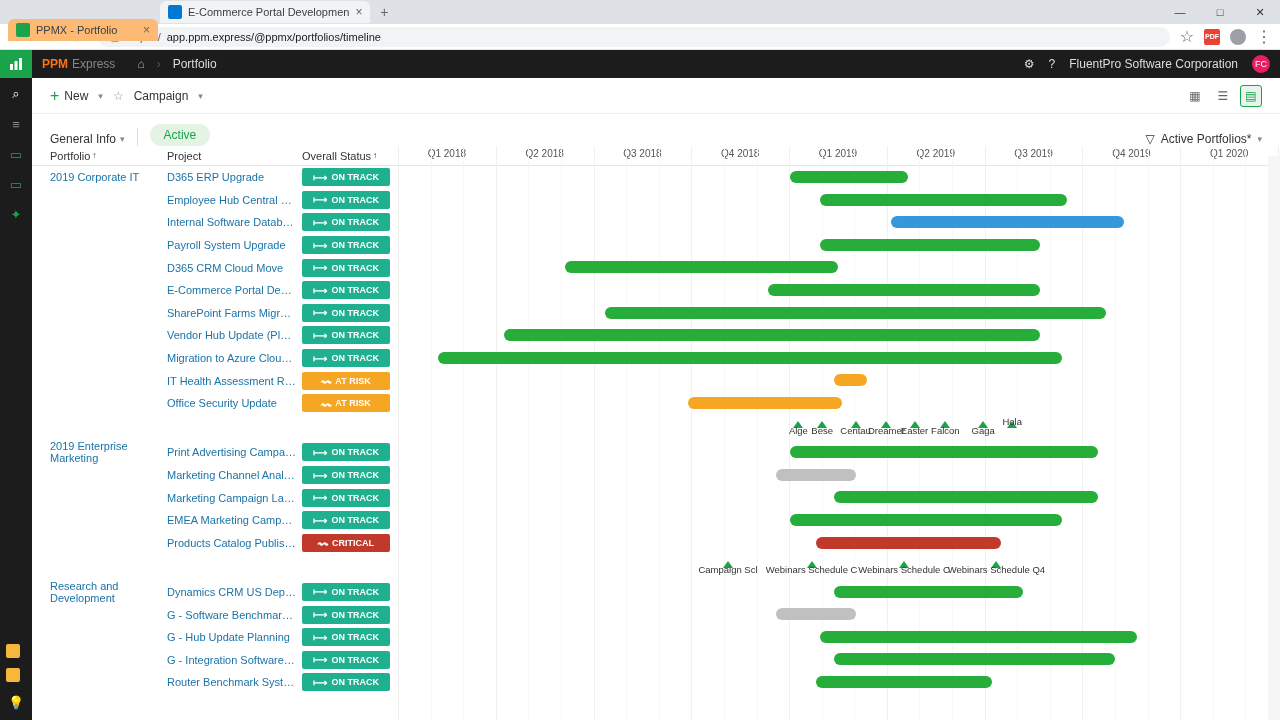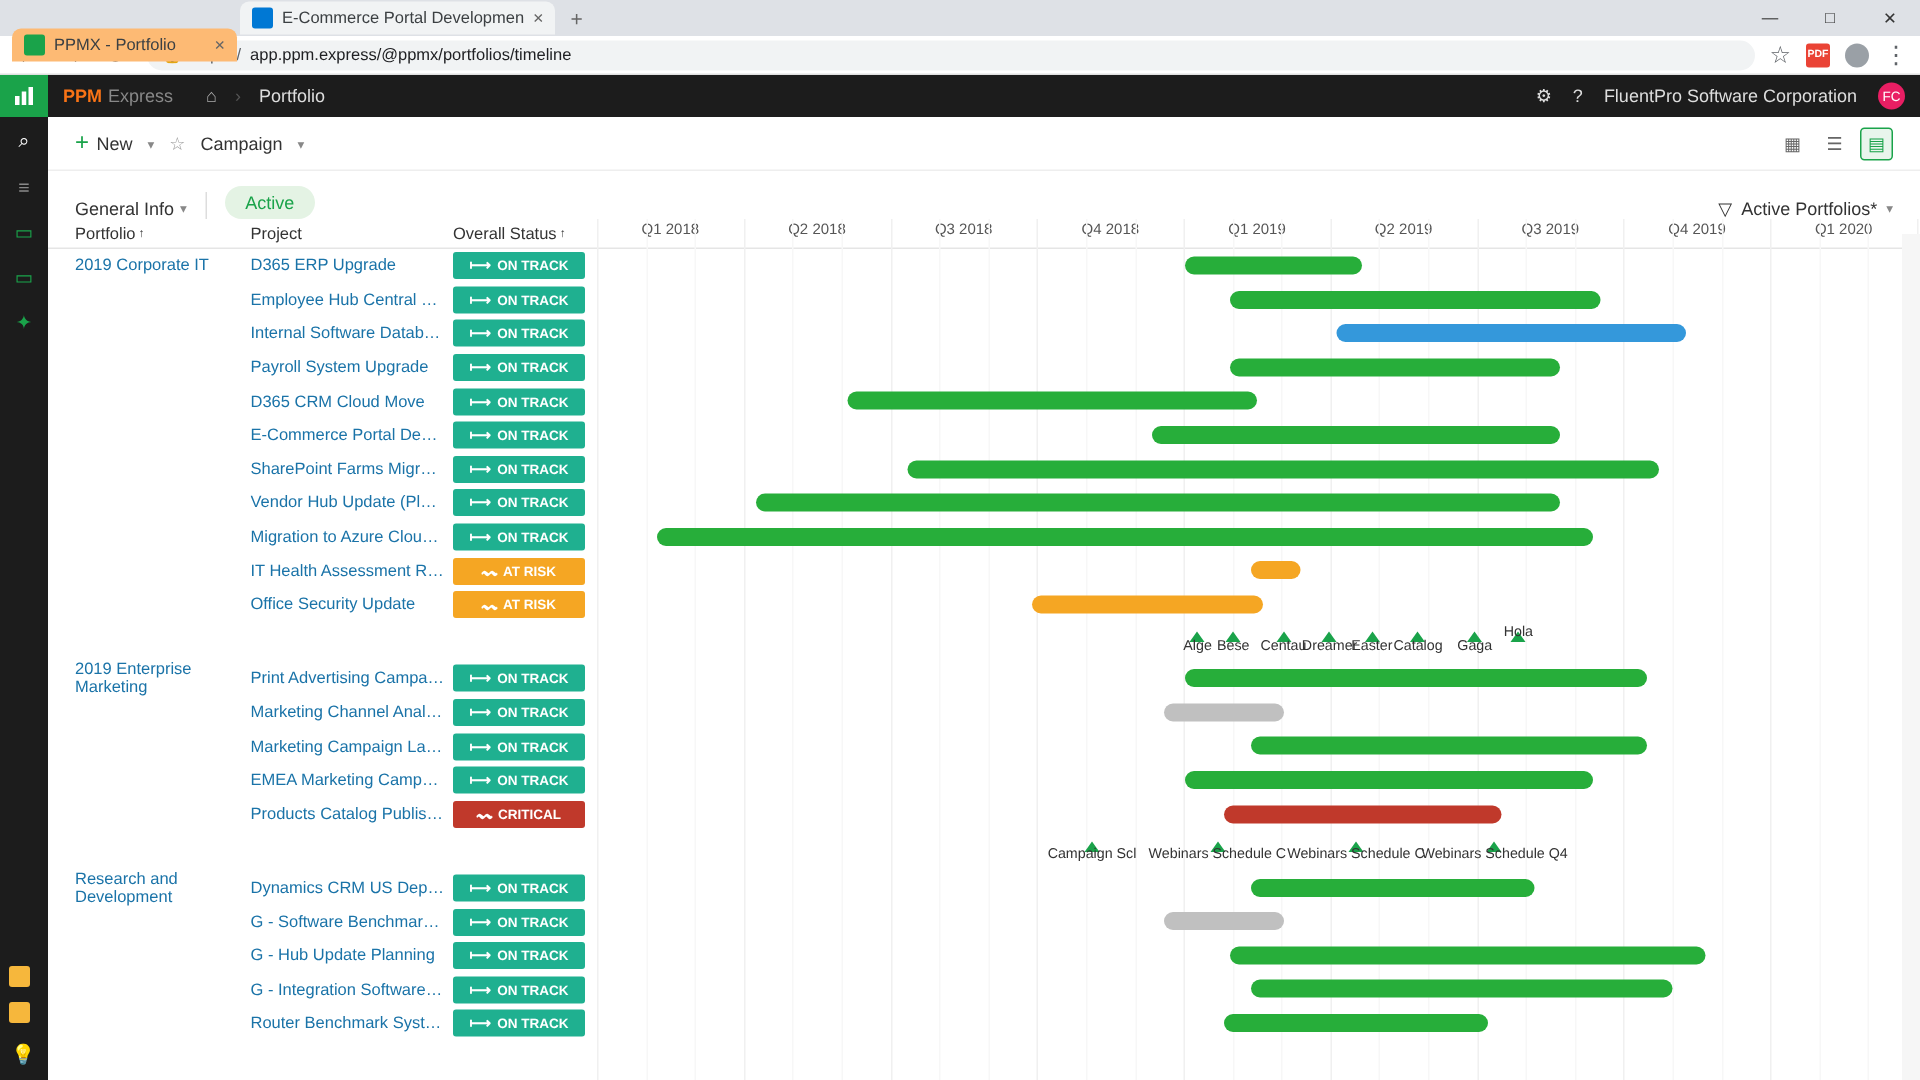--- a/index.html
+++ b/index.html
@@ -436,21 +436,21 @@
               <div class="ms-label" style="left: 400.4px; top: 10px;">Alge</div>
               <div class="ms-tri" style="position: absolute; bottom: 9px; left: 424.16px; transform: translateX(-50%);"></div>
               <div class="ms-label" style="left: 424.16px; top: 10px;">Bese</div>
               <div class="ms-tri" style="position: absolute; bottom: 9px; left: 457.6px; transform: translateX(-50%);"></div>
               <div class="ms-label" style="left: 457.6px; top: 10px;">Centau</div>
               <div class="ms-tri" style="position: absolute; bottom: 9px; left: 488.4px; transform: translateX(-50%);"></div>
               <div class="ms-label" style="left: 488.4px; top: 10px;">Dreamer</div>
               <div class="ms-tri" style="position: absolute; bottom: 9px; left: 516.56px; transform: translateX(-50%);"></div>
               <div class="ms-label" style="left: 516.56px; top: 10px;">Easter</div>
               <div class="ms-tri" style="position: absolute; bottom: 9px; left: 547.36px; transform: translateX(-50%);"></div>
-              <div class="ms-label" style="left: 547.36px; top: 10px;">Catalog</div>
+              <div class="ms-label" style="left: 547.36px; top: 10px;">Falcon</div>
               <div class="ms-tri" style="position: absolute; bottom: 9px; left: 585.2px; transform: translateX(-50%);"></div>
               <div class="ms-label" style="left: 585.2px; top: 10px;">Gaga</div>
               <div class="ms-tri" style="position: absolute; bottom: 9px; left: 614.24px; transform: translateX(-50%);"></div>
               <div class="ms-label" style="left: 614.24px; top: 1px;">Hola</div>
             </div>
           </div>
           <div style="height: 4px;"></div>
           <div class="row">
             <div class="portfolio-cell">2019 Enterprise Marketing</div>
             <div class="project-cell">Print Advertising Campaign ...</div>

